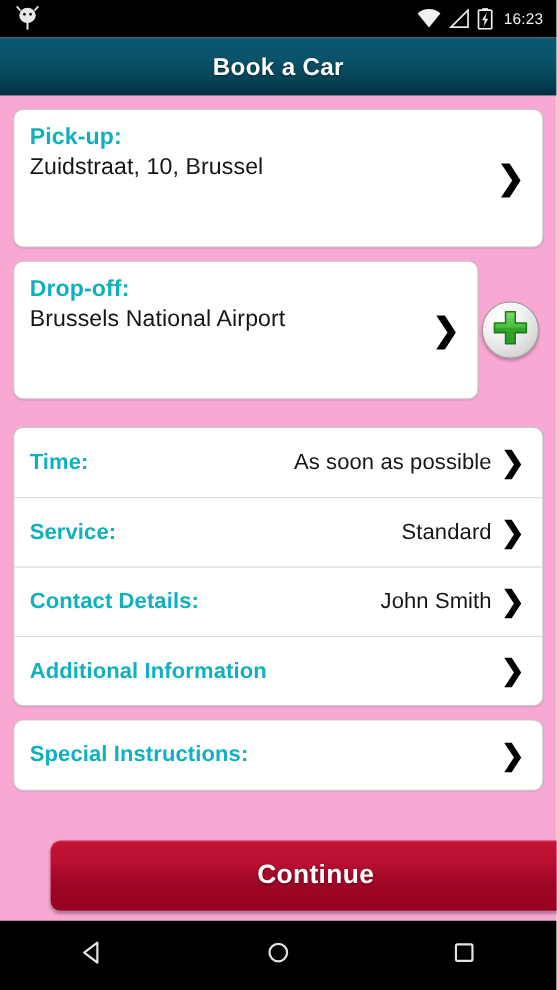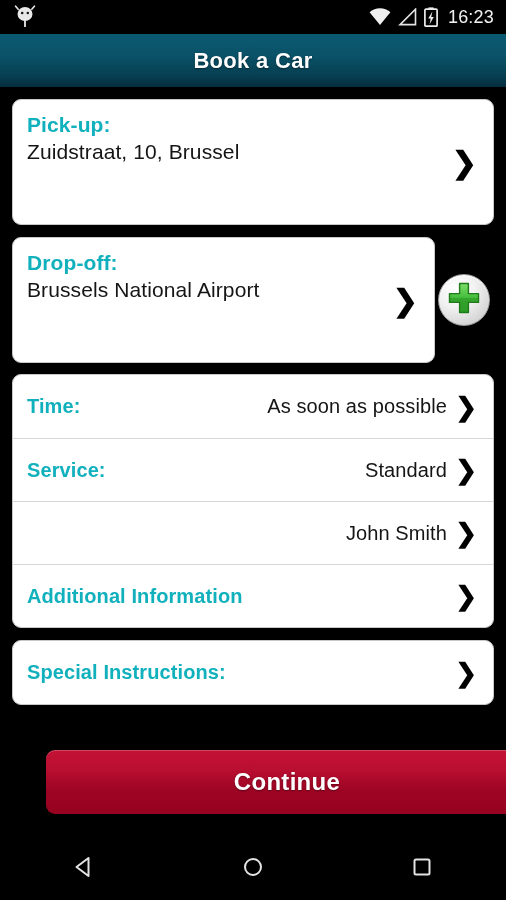--- a/index.html
+++ b/index.html
@@ -12,41 +12,41 @@
   .phone { position:relative; width:506px; height:900px; background:#efefee; }
 
   
   .statusbar {
     position:absolute; top:0; left:0; width:506px; height:34px;
     background:#000; display:flex; align-items:center;
   }
   .sb-left { display:flex; align-items:center; padding-left:14px; }
   .sb-right { margin-left:auto; display:flex; align-items:center; padding-right:12px; gap:7px; }
   .sb-time {
-    color:#f2f2f2; font-size:18px; letter-spacing:.2px;
+    color:#f2f2f2; font-size:14px; letter-spacing:.2px;
     font-family:"Liberation Sans", sans-serif; padding-left:3px;
   }
   .sb-icon { display:block; }
 
   
   .titlebar {
     position:absolute; top:34px; left:0; width:506px; height:53px;
     background:linear-gradient(to bottom,#0b5a72 0%, #0a5268 40%, #074154 75%, #042e3e 100%);
     display:flex; align-items:center; justify-content:center;
     box-shadow:0 1px 0 rgba(0,0,0,.35);
   }
   .titlebar .title {
     color:#ffffff; font-size:22px; font-weight:bold; letter-spacing:.3px;
     text-shadow:0 1px 2px rgba(0,0,0,.45);
   }
 
   
   .content {
     position:absolute; top:87px; left:0; width:506px; height:750px;
-    background:#000000; padding:12px;
+    background:#f9a8d4; padding:12px;
   }
   .card {
     background:#ffffff;
     border:1px solid #c8c8c8;
     border-radius:9px;
     box-shadow:0 1px 1px rgba(0,0,0,.07);
   }
   .addr-card { position:relative; padding:12px 14px 10px 14px; }
   .addr-label {
     color:#10b0bd; font-size:21px; font-weight:bold; line-height:26px;
@@ -57,21 +57,21 @@
   }
   .chev {
     position:absolute; color:#000; font-weight:bold;
     font-family:"Liberation Sans", sans-serif;
   }
   .addr-chev { right:16px; top:50%; transform:translateY(-50%); font-size:30px; }
 
   
   .pickup { height:126px; margin-bottom:12px; }
   
-  .dropoff-row { position:relative; height:126px; margin-bottom:11px; }
+  .dropoff-row { position:relative; height:126px; margin-bottom:25px; }
   .dropoff-card { width:423px; height:126px; }
   .plus-btn {
     position:absolute; right:4px; top:37px; width:52px; height:52px;
     border-radius:50%;
     background:radial-gradient(circle at 35% 28%, #ffffff 0%, #f2f2f2 38%, #d8d8d8 72%, #bdbdbd 100%);
     border:1px solid #9a9a9a;
     box-shadow:0 2px 3px rgba(0,0,0,.28), inset 0 1px 1px rgba(255,255,255,.9);
     display:flex; align-items:center; justify-content:center;
   }
 
@@ -198,20 +198,21 @@
         <span class="row-label">Time:</span>
         <span class="row-value">As soon as possible</span>
         <span class="chev row-chev">❯</span>
       </div>
       <div class="row">
         <span class="row-label">Service:</span>
         <span class="row-value">Standard</span>
         <span class="chev row-chev">❯</span>
       </div>
       <div class="row">
+        <span class="row-label">Contact Details:</span>
         <span class="row-value">John Smith</span>
         <span class="chev row-chev">❯</span>
       </div>
       <div class="row">
         <span class="row-label">Additional Information</span>
         <span class="row-value empty"></span>
         <span class="chev row-chev">❯</span>
       </div>
     </div>
 

